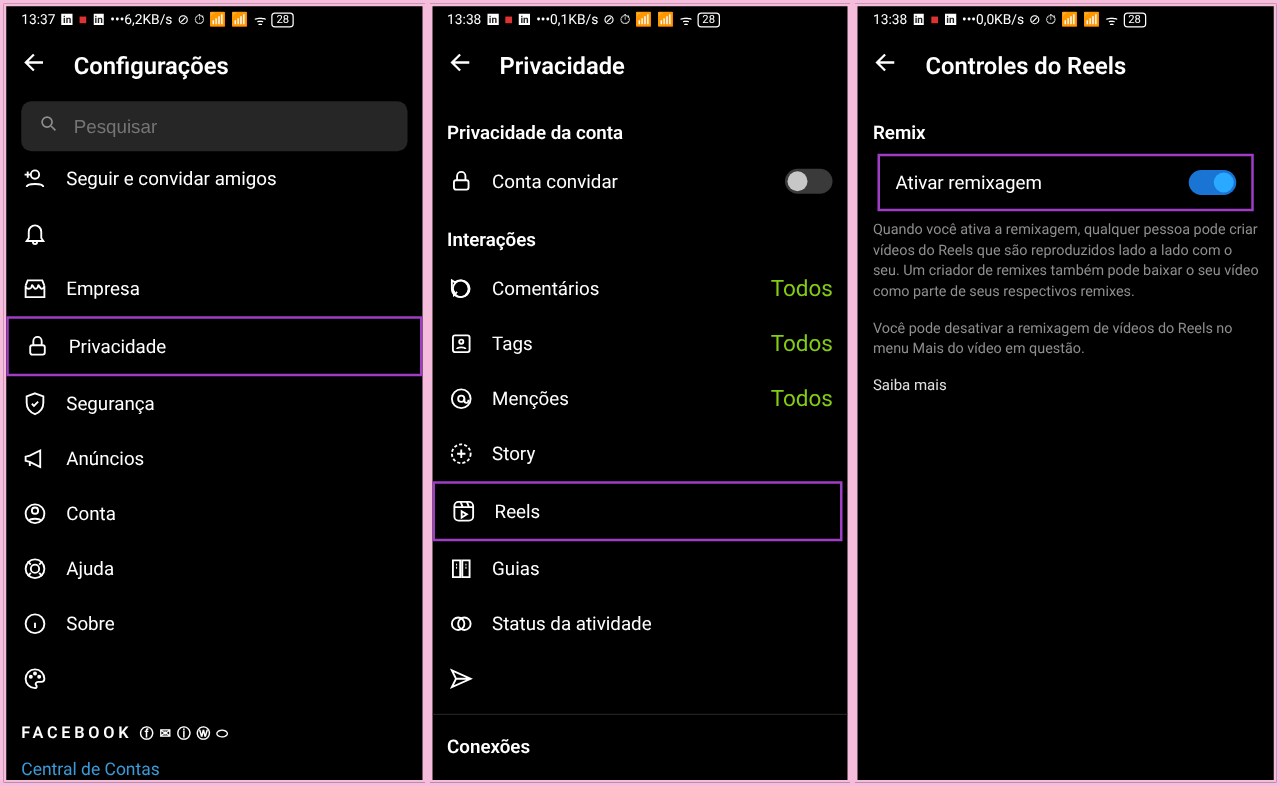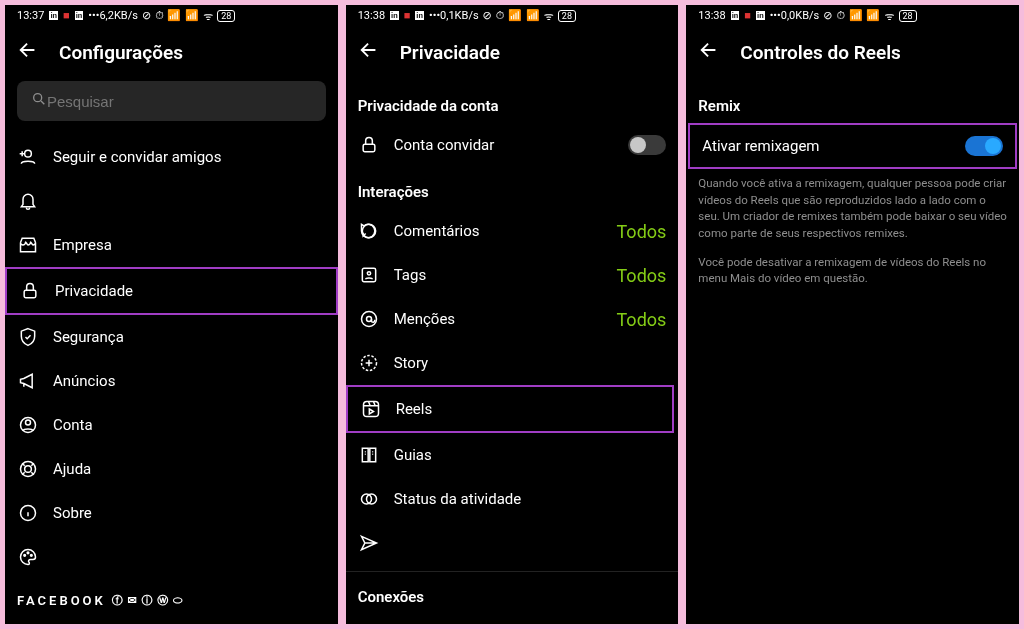--- a/index.html
+++ b/index.html
@@ -43,26 +43,27 @@
     padding: 14px 16px 16px 12px;
     gap: 20px;
   }
   .back-arrow svg { width: 22px; height: 22px; stroke:#fff; stroke-width:2; fill:none; }
   .header-title {
     font-size: 19px;
     font-weight: 600;
   }
   
   .search-bar {
-    margin: 0 12px 14px 12px;
+    margin: 0 12px 0 12px;
     background: #262626;
     border-radius: 8px;
     display: flex;
     align-items: center;
     padding: 10px 14px;
+    gap: 12px;
   }
   .search-bar input {
     background: transparent;
     border: none;
     color: #aaa;
     font-size: 15px;
     outline: none;
     width: 100%;
   }
   
@@ -423,20 +424,21 @@
     <span class="back-arrow">
       <svg viewBox="0 0 24 24">
           <path d="M19 12H5M11 5l-7 7 7 7"></path>
         </svg>
     </span>
     <span class="header-title">Controles do Reels</span>
   </div>
 
   <div class="section-header">Remix</div>
 
-  <div class="row highlight-box" style="margin:0 2px;">
+  <div class="row highlight-box" style="margin:0 16px;">
     <span class="row-label">Ativar remixagem</span>
     <span class="toggle on"></span>
   </div>
 
   <div class="desc-text">Quando você ativa a remixagem, qualquer pessoa pode criar vídeos do Reels que são reproduzidos lado a lado com o seu. Um criador de remixes também pode baixar o seu vídeo como parte de seus respectivos remixes.</div>
   <div class="desc-text">Você pode desativar a remixagem de vídeos do Reels no menu Mais do vídeo em questão.</div>
+  <div class="link-small">Saiba mais</div>
 </div>
 
 </body></html>

